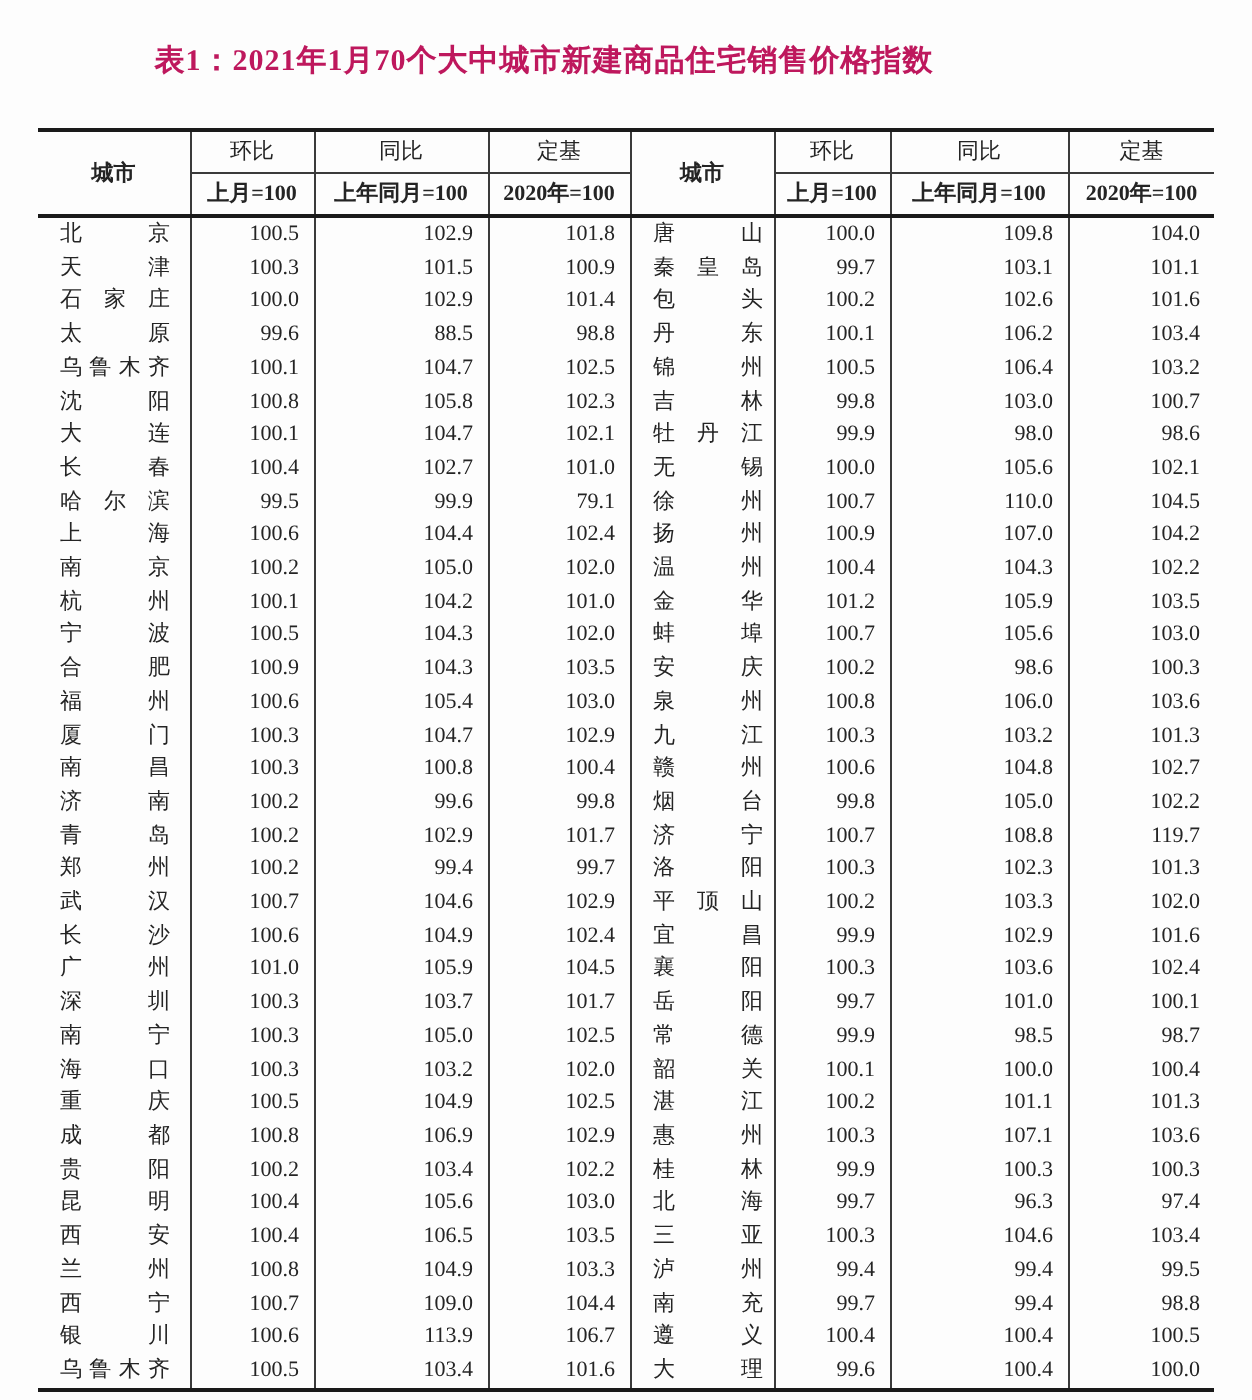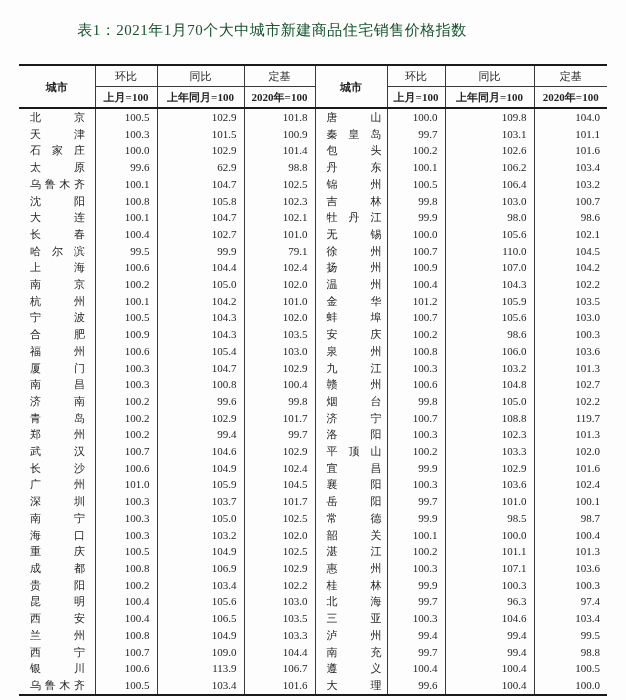--- a/index.html
+++ b/index.html
@@ -15,22 +15,22 @@
     position: relative;
     overflow: hidden;
   }
   .page-title {
     position: absolute;
     top: 21px;
     left: 0;
     width: 544px;
     text-align: center;
     font-size: 15px;
-    font-weight: normal;
-    color: #14532d;
+    font-weight: bold;
+    color: #be185d;
     letter-spacing: 0.5px;
   }
   table.price-index {
     position: absolute;
     top: 64px;
     left: 19px;
     width: 588px;
     border-collapse: collapse;
     table-layout: fixed;
     border-top: 2.5px solid #1a1a1a;
@@ -141,21 +141,21 @@
         <td class="num-cell">102.9</td>
         <td class="num-cell">101.4</td>
         <td class="city-cell"><span class="city">包头</span></td>
         <td class="num-cell">100.2</td>
         <td class="num-cell">102.6</td>
         <td class="num-cell">101.6</td>
       </tr>
       <tr>
         <td class="city-cell"><span class="city">太原</span></td>
         <td class="num-cell">99.6</td>
-        <td class="num-cell">62.9</td>
+        <td class="num-cell">88.5</td>
         <td class="num-cell">98.8</td>
         <td class="city-cell"><span class="city">丹东</span></td>
         <td class="num-cell">100.1</td>
         <td class="num-cell">106.2</td>
         <td class="num-cell">103.4</td>
       </tr>
       <tr>
         <td class="city-cell"><span class="city">乌鲁木齐</span></td>
         <td class="num-cell">100.1</td>
         <td class="num-cell">104.7</td>

